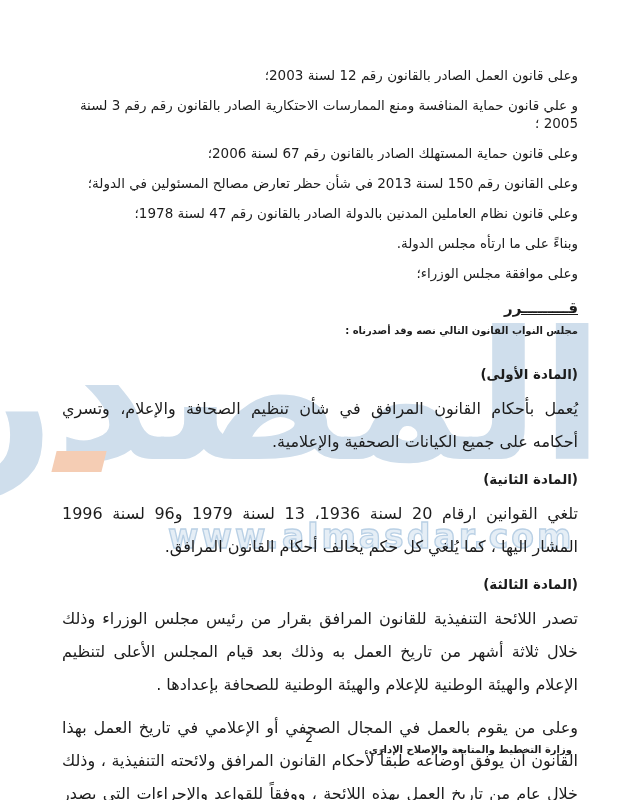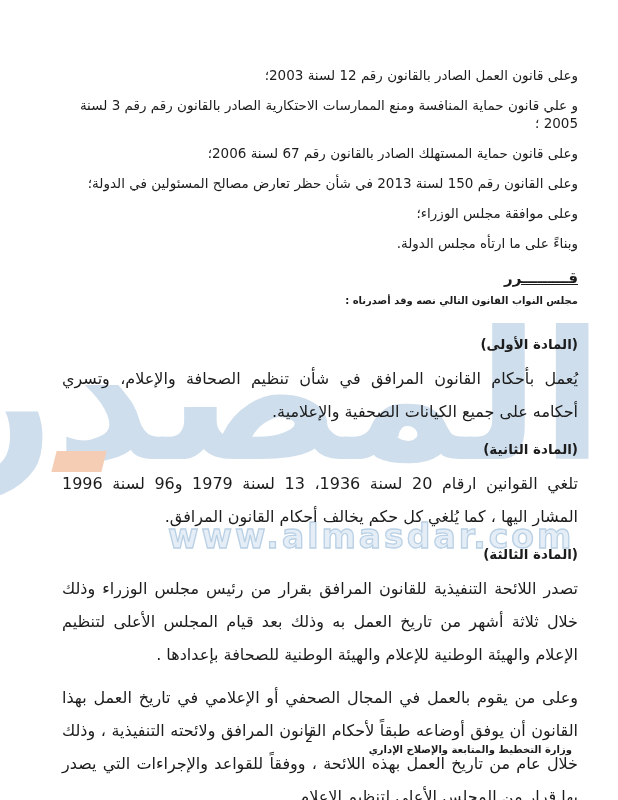--- a/index.html
+++ b/index.html
@@ -130,22 +130,23 @@
   <div class="wm-logo">المصدر</div>
   <div class="wm-accent"></div>
   <div class="wm-url">www.almasdar.com</div>
 
   <div class="content">
 
     <p class="clause">وعلى قانون العمل الصادر بالقانون رقم 12 لسنة 2003؛</p>
     <p class="clause">و علي قانون حماية المنافسة ومنع الممارسات الاحتكارية الصادر بالقانون رقم رقم 3 لسنة 2005 ؛</p>
     <p class="clause">وعلى قانون حماية المستهلك الصادر بالقانون رقم 67 لسنة 2006؛</p>
     <p class="clause">وعلى القانون رقم 150 لسنة 2013 في شأن حظر تعارض مصالح المسئولين في الدولة؛</p>
+    <p class="clause">وعلي قانون نظام العاملين المدنين بالدولة الصادر بالقانون رقم 47 لسنة 1978؛</p>
+    <p class="clause">وبناءً على ما ارتأه مجلس الدولة.</p>
     <p class="clause">وعلى موافقة مجلس الوزراء؛</p>
-    <p class="clause">وبناءً على ما ارتأه مجلس الدولة.</p>
 
     <div class="decree-word">قـــــــــرر</div>
     <div class="decree-line">مجلس النواب القانون التالي نصه وقد أصدرناه :</div>
 
     <div>
       <div class="article-heading">(المادة الأولى)</div>
       <p class="article-paragraph">يُعمل بأحكام القانون المرافق في شأن تنظيم الصحافة والإعلام، وتسري أحكامه على جميع الكيانات الصحفية والإعلامية.</p>
     </div>
 
     <div>

